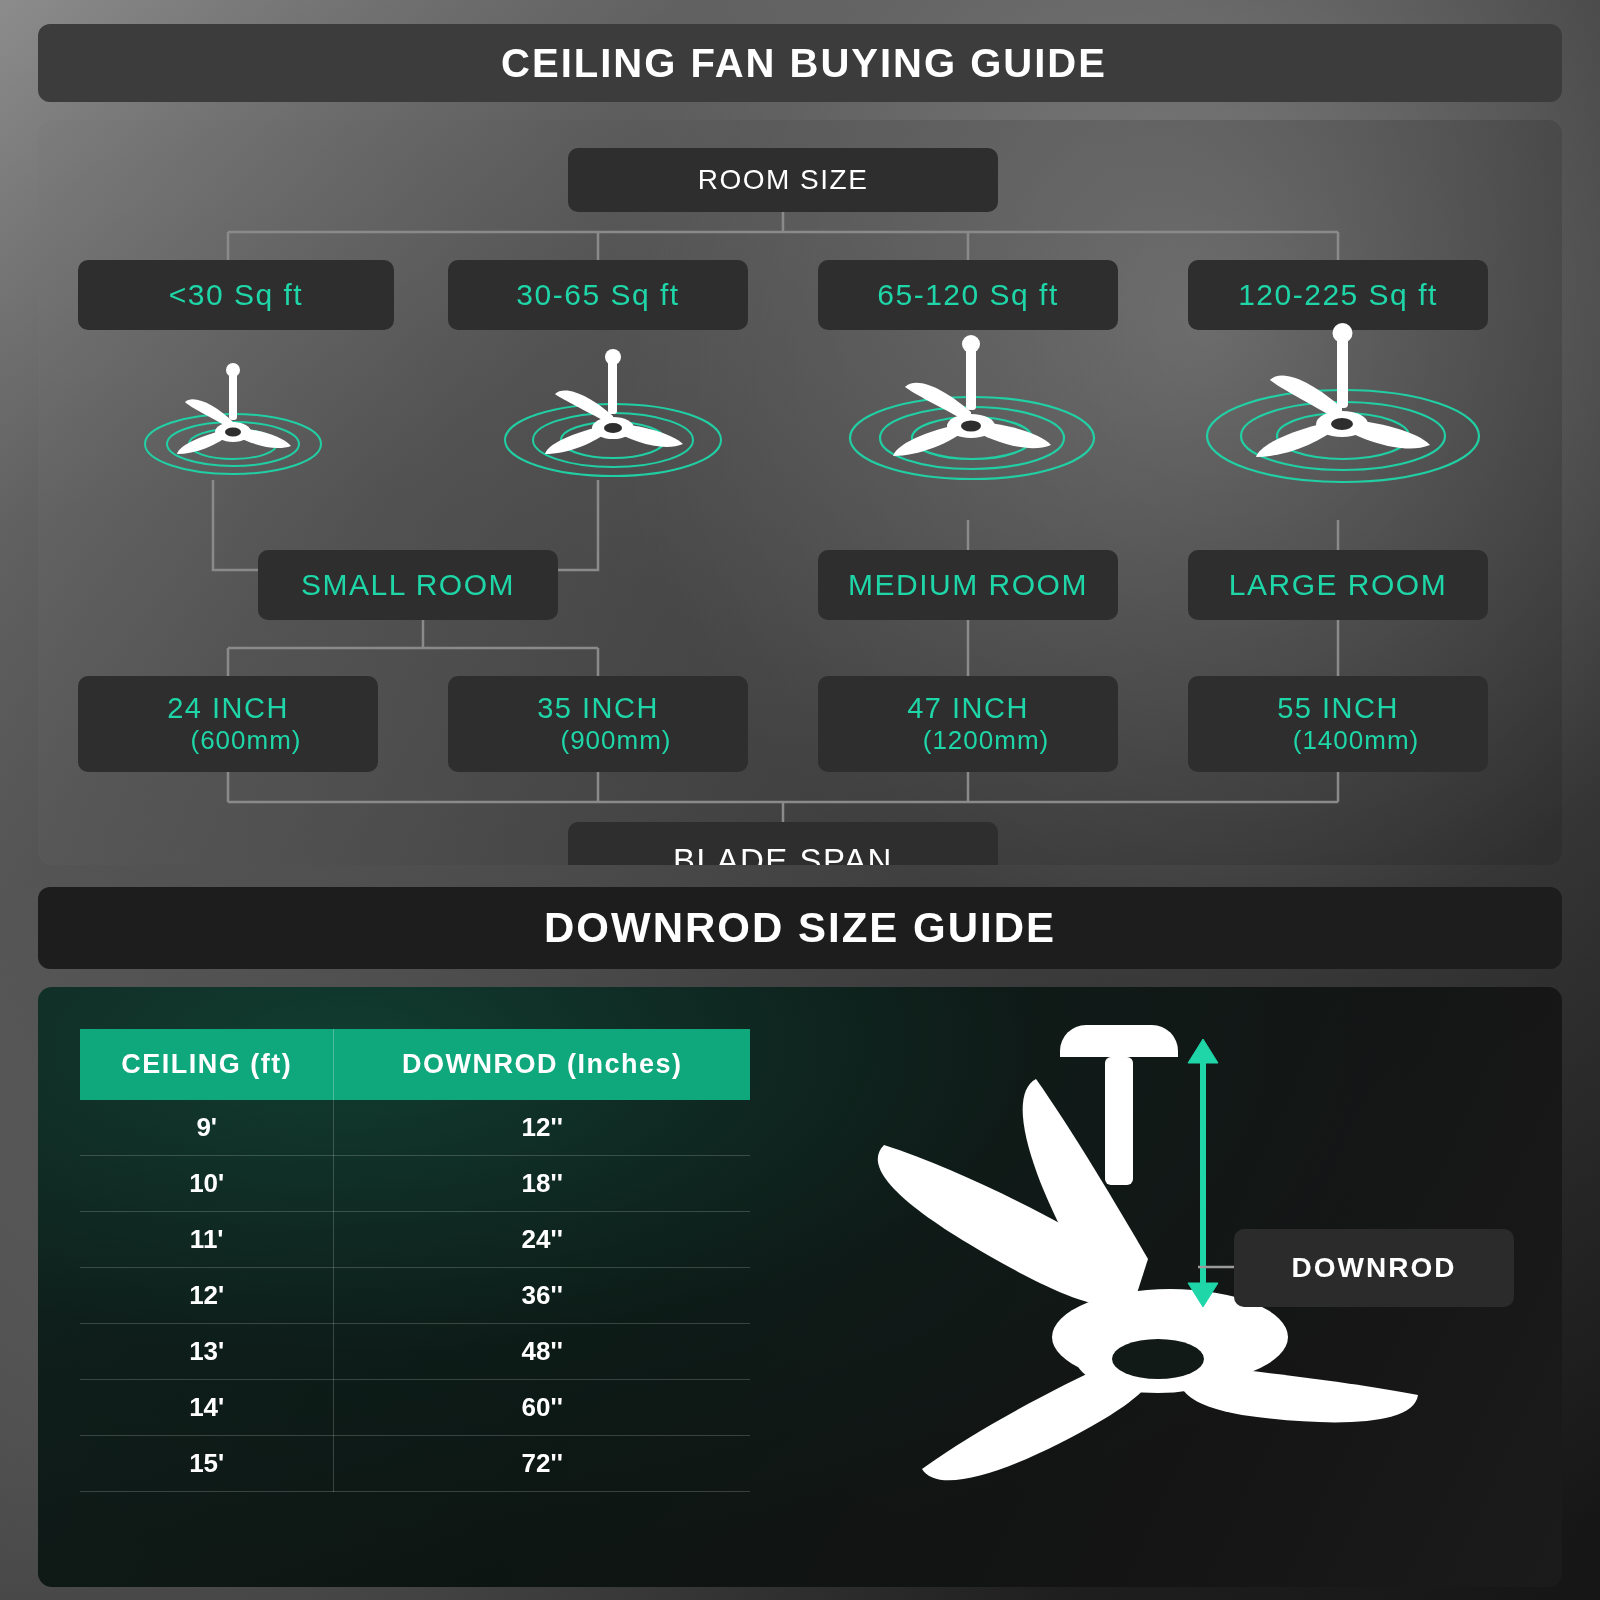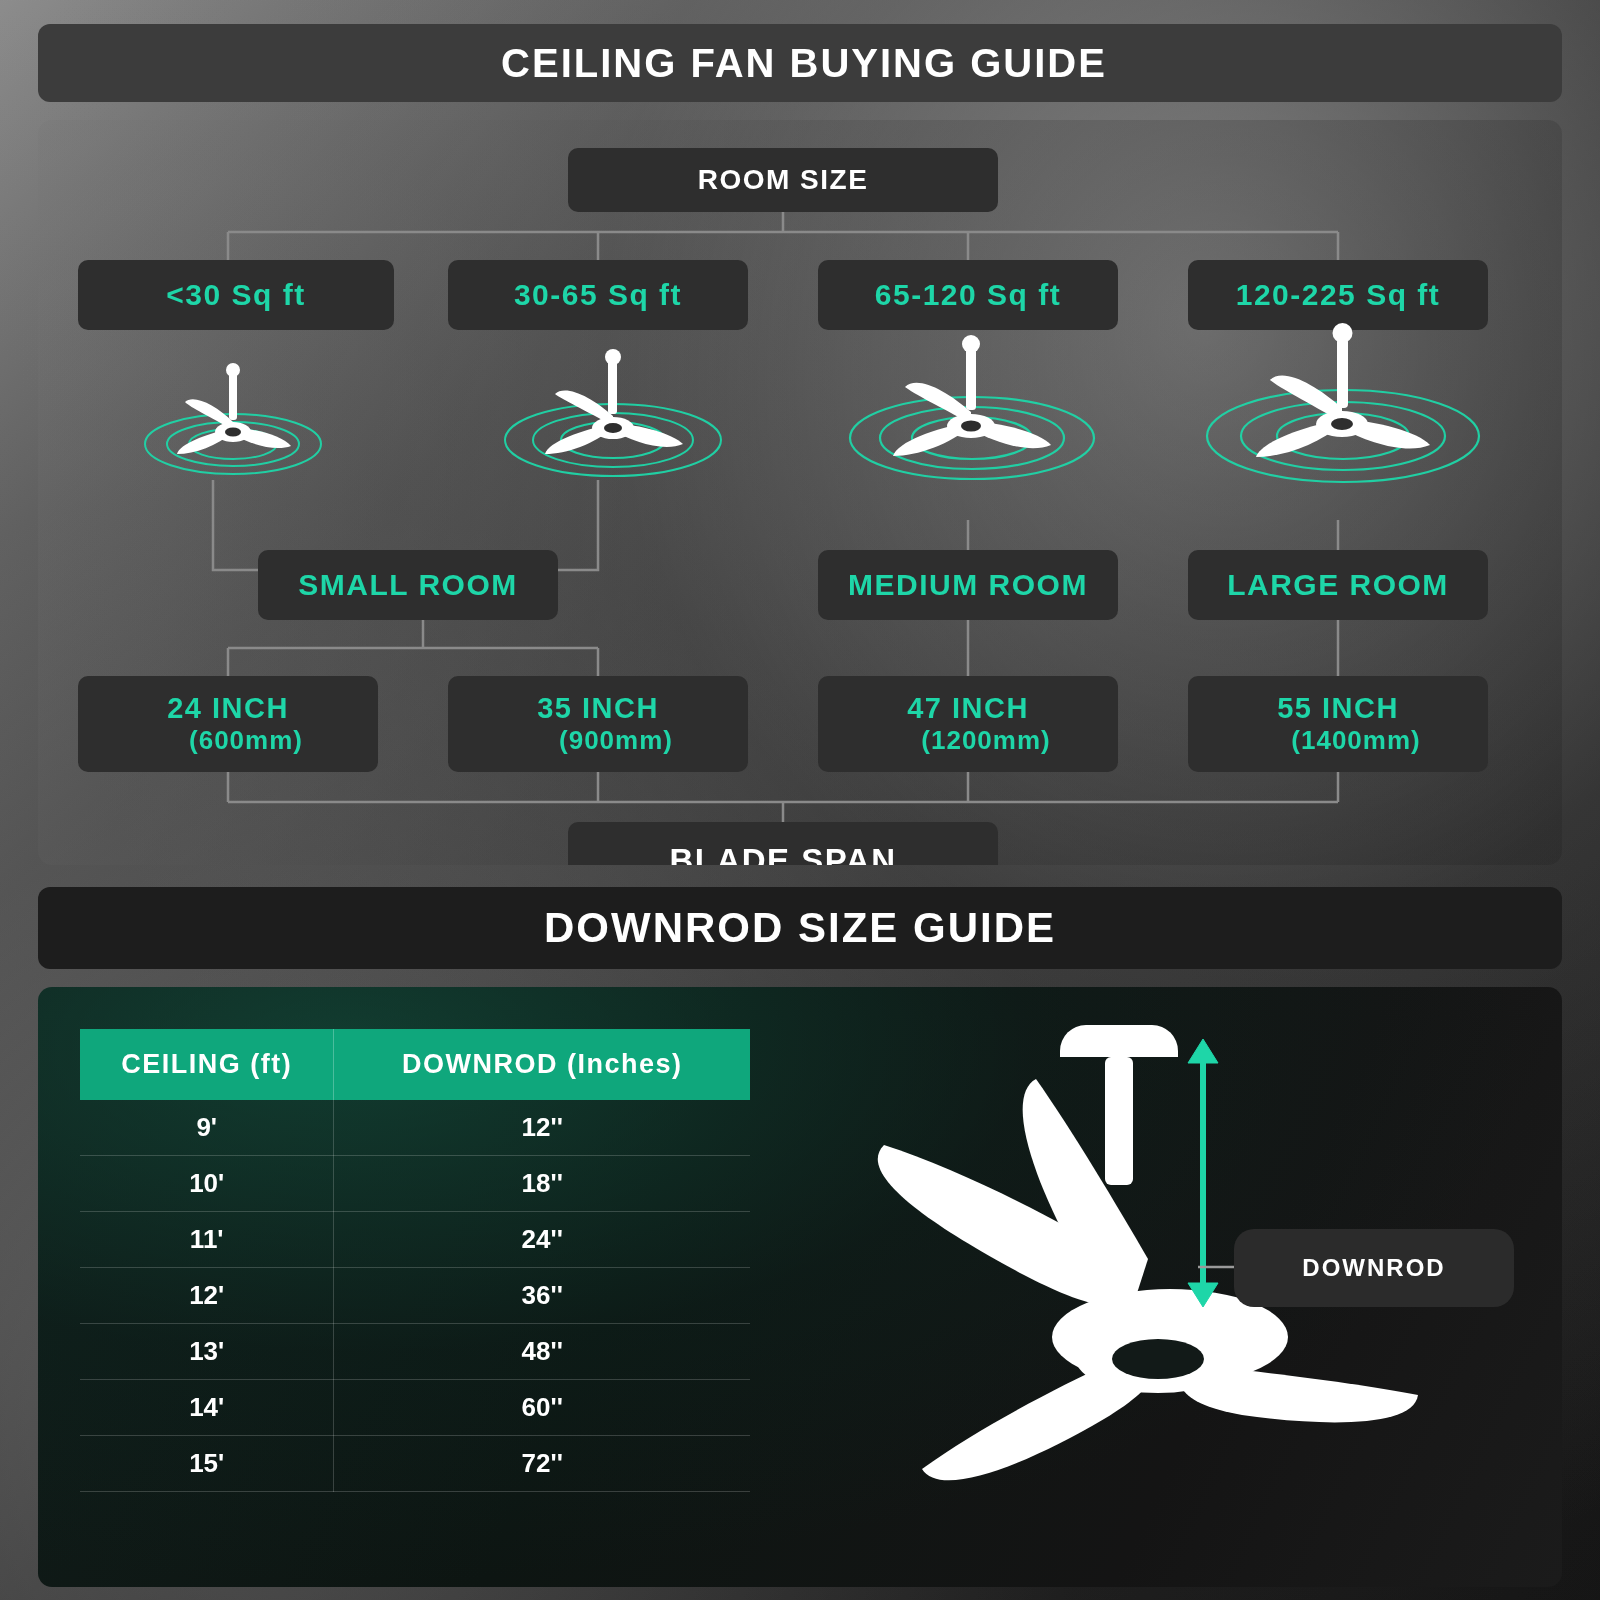--- a/index.html
+++ b/index.html
@@ -52,21 +52,21 @@
   .node {
     position: absolute;
     background: #2e2e2e;
     border-radius: 10px;
     display: flex;
     flex-direction: column;
     align-items: center;
     justify-content: center;
     text-align: center;
     letter-spacing: 1.5px;
-    font-weight: bold;
+    font-weight: normal;
   }
   .node.white-txt { color: #ffffff; }
   .node.teal-txt { color: #1ed6a8; }
   .node .sub { font-size: 26px; letter-spacing: 1px; margin-left: 36px; }
 
   svg.connectors { position: absolute; left: 0; top: 0; width: 100%; height: 100%; pointer-events: none; }
 
   .fan { position: absolute; }
 
   
@@ -102,23 +102,23 @@
     border-bottom: 1px solid rgba(255,255,255,0.18);
   }
   table.size-table tr td:first-child { border-right: 1px solid rgba(255,255,255,0.18); }
   table.size-table th:first-child { border-right: 1px solid rgba(255,255,255,0.25); }
 
   .downrod-label {
     position: absolute;
     right: 48px; top: 242px;
     width: 280px; height: 78px;
     background: #2b2b2b;
-    border-radius: 20px;
+    border-radius: 10px;
     color: #ffffff;
-    font-size: 24px;
+    font-size: 28px;
     font-weight: bold;
     letter-spacing: 2px;
     display: flex; align-items: center; justify-content: center;
   }
 </style>
 </head>
 <body>
 
 <div class="page">
 

